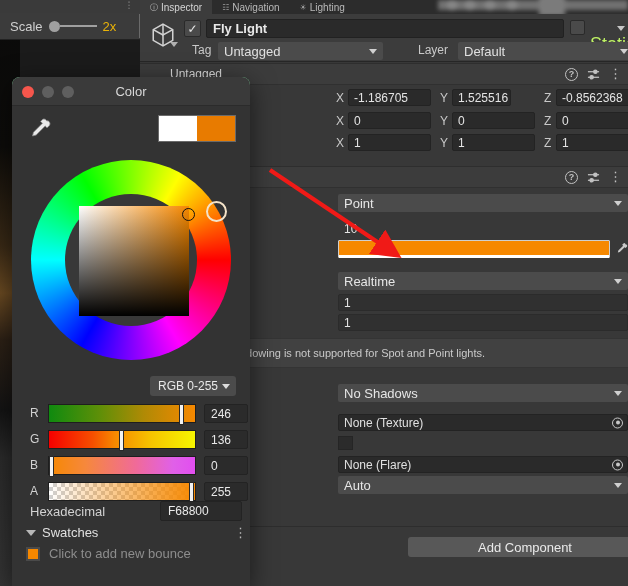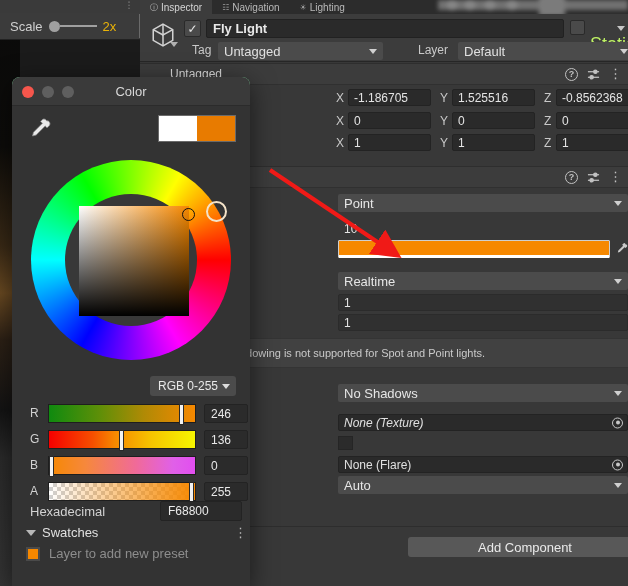--- a/index.html
+++ b/index.html
@@ -420,21 +420,21 @@
           </svg>
         </span>
         <span class="ic ic-kebab">⋮</span>
       </div>
     </div>
 
     <div>
       <span class="axis-label" style="left:196px; top:91px;">X</span>
       <div class="field" style="left:208px; top:89px; width:83px;">-1.186705</div>
       <span class="axis-label" style="left:300px; top:91px;">Y</span>
-      <div class="field" style="left:312px; top:89px; width:83px;">1.525516</div>
+      <div class="field" style="left:312px; top:89px; width:59px;">1.525516</div>
       <span class="axis-label" style="left:404px; top:91px;">Z</span>
       <div class="field" style="left:416px; top:89px; width:83px;">-0.8562368</div>
     </div>
     <div>
       <span class="axis-label" style="left:196px; top:114px;">X</span>
       <div class="field" style="left:208px; top:112px; width:83px;">0</div>
       <span class="axis-label" style="left:300px; top:114px;">Y</span>
       <div class="field" style="left:312px; top:112px; width:83px;">0</div>
       <span class="axis-label" style="left:404px; top:114px;">Z</span>
       <div class="field" style="left:416px; top:112px; width:83px;">0</div>
@@ -485,21 +485,21 @@
 
     <div class="infobox" style="top:338px;">
       <span>Indirect bounce shadowing is not supported for Spot and Point lights.</span>
     </div>
 
     <div class="dd-dark" style="left:198px; top:384px; width:290px;">
       <span>No Shadows</span>
       <span class="caret"></span>
     </div>
 
-    <div class="objref" style="left:198px; top:414px; width:290px;font-style:italic;">
+    <div class="objref" style="left:198px; top:414px; width:290px;">
       <span>None (Texture)</span>
       <span class="dot">
           <i></i>
         </span>
     </div>
 
     <div class="small-swatch" style="left:198px; top:436px;"></div>
 
     <div class="objref" style="left:198px; top:456px; width:290px;">
       <span>None (Flare)</span>
@@ -589,21 +589,21 @@
       <div class="hex-field" style="top:395px;">F68800</div>
 
       <div class="swatch-header" style="top:419px;">
         <span class="sw-caret"></span>
         <span class="sw-title">Swatches</span>
       </div>
       <div class="sw-kebab" style="top:420px;">⋮</div>
 
       <div class="preset-row" style="top:440px;">
         <span class="preset-chip" style="background: rgb(246, 136, 0);"></span>
-        <span class="preset-text">Layer to add new preset</span>
+        <span class="preset-text">Click to add new bounce</span>
       </div>
     </div>
   </div>
 
   <svg class="arrow-svg">
     <defs>
       <marker id="ah" markerWidth="7" markerHeight="7" refX="1.4" refY="3.5" orient="auto">
         <polygon points="0 0, 7 3.5, 0 7" fill="#f01a17"></polygon>
       </marker>
     </defs>

